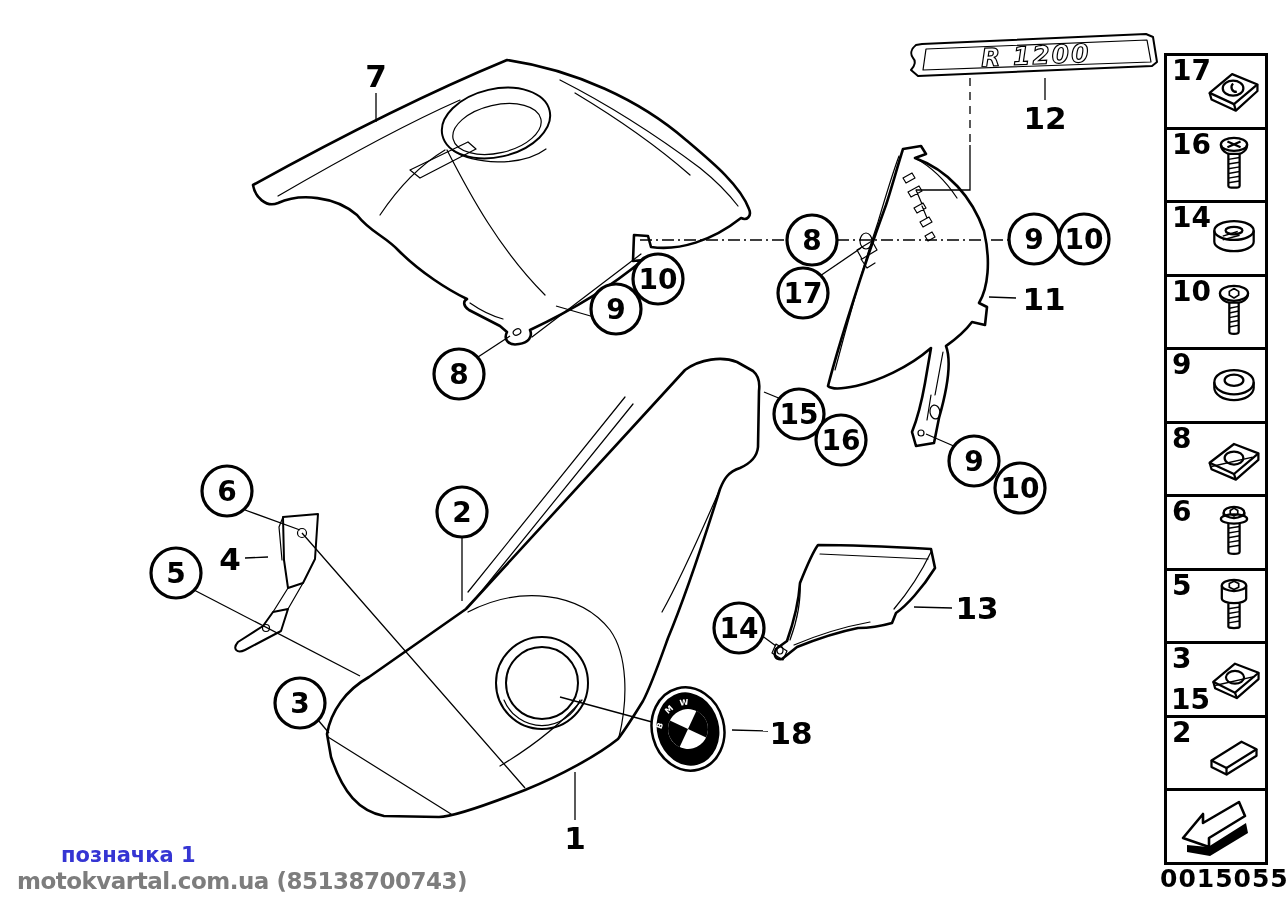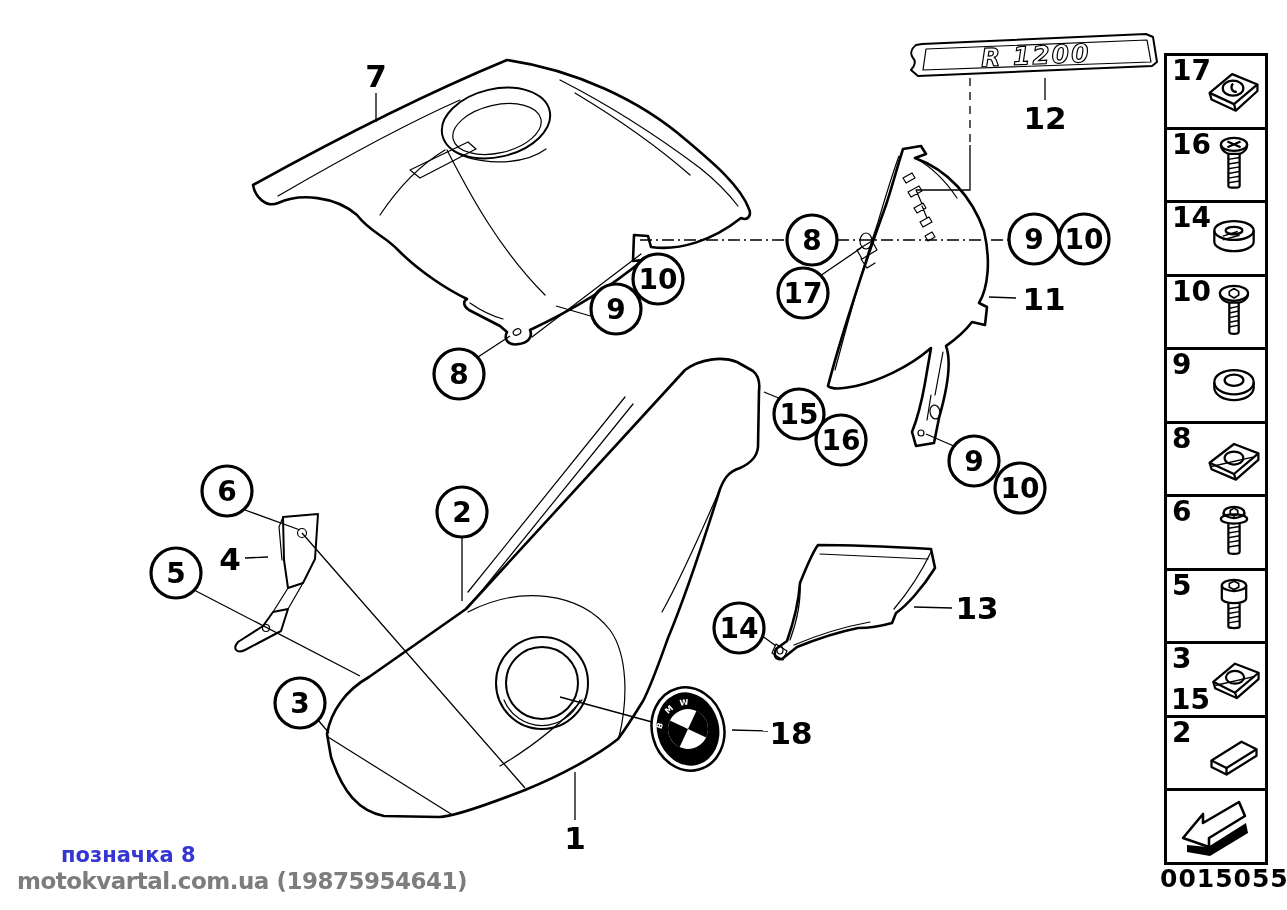--- a/index.html
+++ b/index.html
@@ -367,14 +367,14 @@
 
   <div class="cell arrowcell">
     <svg width="78" height="62" viewBox="0 0 78 62">
       <path d="M6,42 L26,18 L26,27 L62,6 L68,20 L32,42 L32,51 Z" fill="#fff" stroke="#000" stroke-width="2.6" stroke-linejoin="round"></path>
       <path d="M10,49 L31,51 L69,27 L71,37 L33,60 L10,56 Z" fill="#000"></path>
     </svg>
   </div>
 </div>
 
 <div id="code">00150552</div>
-<div id="wm-note" style="color: rgb(53, 53, 211);">позначка 8</div>
-<div id="wm-site" style="color: rgb(125, 125, 125);">motokvartal.com.ua (19875954641)</div>
+<div id="wm-note" style="color: rgb(53, 53, 211);">позначка 1</div>
+<div id="wm-site" style="color: rgb(125, 125, 125);">motokvartal.com.ua (85138700743)</div>
 
 </body></html>

